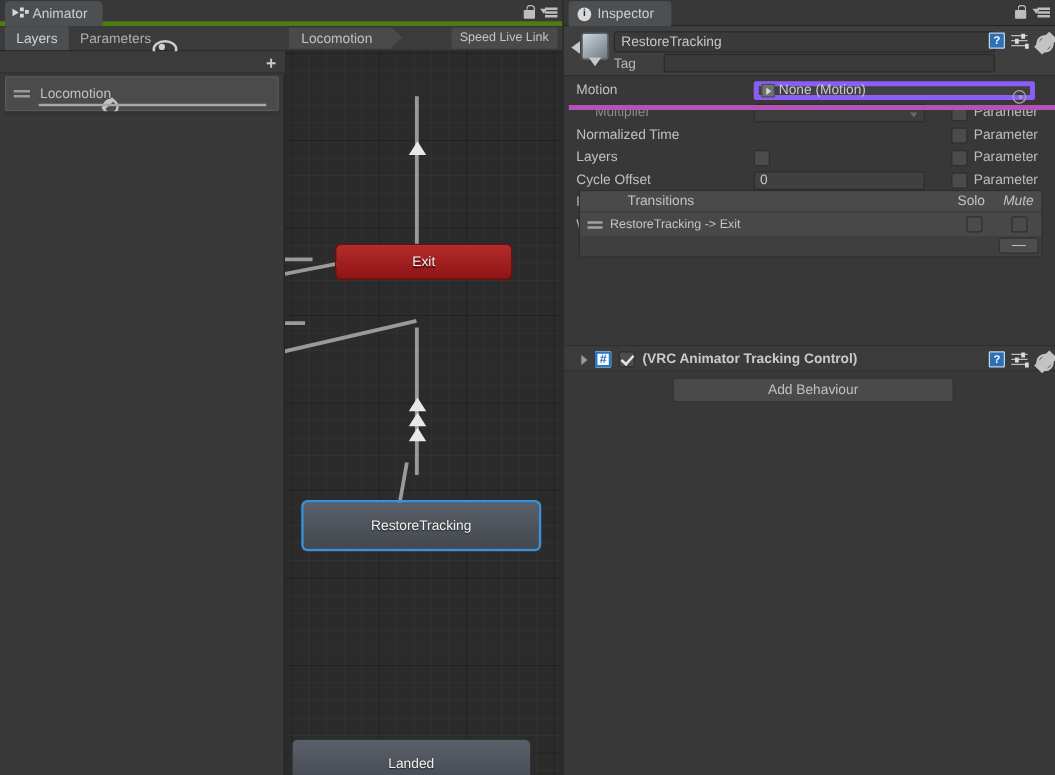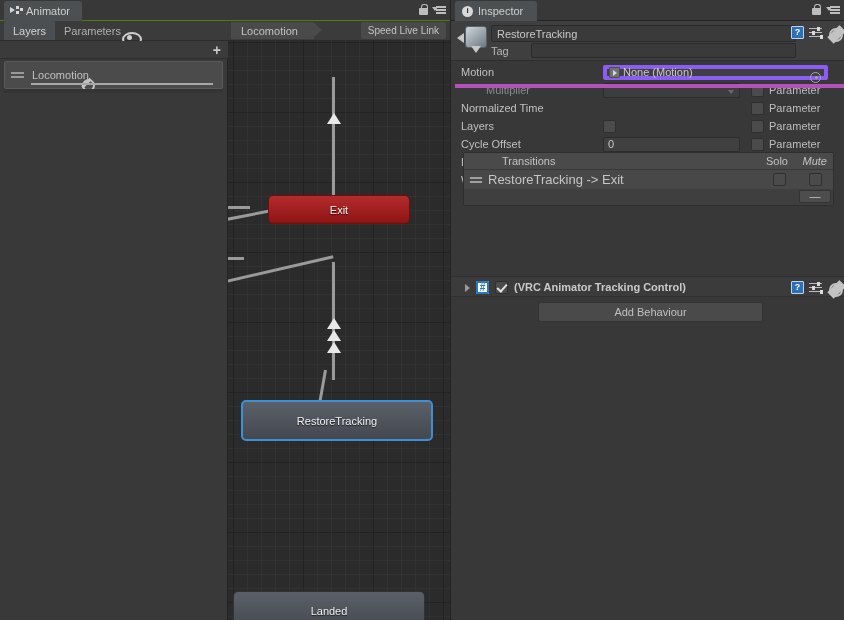--- a/index.html
+++ b/index.html
@@ -13,21 +13,21 @@
   }
   .root { position: relative; width: 844px; height: 620px; }
 
   
   .animator-win {
     position: absolute; left: 0; top: 0; width: 450px; height: 620px;
     background: #393939;
   }
   .anim-tabbar {
     position: absolute; left: 0; top: 0; width: 450px; height: 21px;
-    background: #383838; border-bottom: 1px solid #4d7c0f;
+    background: #383838; border-bottom: 4px solid #4d7c0f;
   }
   .anim-tab {
     position: absolute; left: 4px; top: 1px; height: 20px;
     display: flex; align-items: center; gap: 4px; padding: 0 12px 0 6px;
     background: #4d5052; border-radius: 3px 3px 0 0;
     color: #cfcfcf; font-size: 11px;
   }
   .ic-animator {
     width: 12px; height: 11px; position: relative; display: inline-block;
   }
@@ -200,21 +200,21 @@
     background: #3a3a3a; border: 1px solid #2a2a2a; border-radius: 2px;
   }
 
   .props { position: absolute; left: 0; top: 63px; width: 394px; }
   .prow {
     position: relative; height: 18px; display: flex; align-items: center;
   }
   .plabel {
     position: absolute; left: 10px; color: #c0c0c0; font-size: 11px; white-space: nowrap;
   }
-  .plabel.indent { left: 35px; color: #8a8a8a; }
+  .plabel.indent { left: 25px; color: #8a8a8a; }
   .objfield {
     position: absolute; left: 152px; width: 225px; height: 15px;
     background: #404040; border: 4px solid #8b5cf6; border-radius: 2px;
     display: flex; align-items: center; color: #c9c9c9; font-size: 11px;
   }
   .obj-dot {
     width: 11px; height: 11px; margin-left: 2px; margin-right: 3px;
     background: #6f7175; border: 1px solid #4a4c50; border-radius: 1px;
     position: relative;
   }
@@ -251,21 +251,21 @@
     width: 13px; height: 13px; background: #4b4b4b;
     border: 1px solid #2f2f2f; border-radius: 2px; position: relative;
   }
   .cbox.checked::after {
     content: ""; position: absolute; left: 3px; top: 0px;
     width: 4px; height: 8px; border: solid #e4e4e4;
     border-width: 0 2px 2px 0; transform: rotate(42deg);
   }
   .cbox-pos { position: absolute; left: 152px; }
   .param-group {
-    position: absolute; left: 300px; display: flex; align-items: center; gap: 5px;
+    position: absolute; left: 310px; display: flex; align-items: center; gap: 5px;
   }
   .param-group span { color: #bebebe; font-size: 11px; }
   .motion-highlight {
     position: absolute; left: 455px; top: 84px; width: 389px; height: 4px;
     background: #b452b8; z-index: 8;
   }
 
   
   .trans-box {
     position: absolute; left: 12px; top: 152px; width: 371px;
@@ -283,21 +283,21 @@
     display: flex; align-items: center;
   }
   .trans-grip {
     position: absolute; left: 6px; top: 7px; width: 12px; height: 6px;
   }
   .trans-grip::before, .trans-grip::after {
     content: ""; position: absolute; left: 0; width: 12px; height: 2px; background: #a0a0a0;
   }
   .trans-grip::before { top: 0; }
   .trans-grip::after { top: 4px; }
-  .trans-name { position: absolute; left: 24px; color: #c5c5c5; font-size: 13px; }
+  .trans-name { position: absolute; left: 24px; color: #c5c5c5; font-size: 10px; }
   .trans-solo-cb { position: absolute; right: 47px; top: 3px; }
   .trans-mute-cb { position: absolute; right: 11px; top: 3px; }
   .trans-foot {
     height: 16px; background: #3f3f3f; position: relative;
   }
   .minus-btn {
     position: absolute; right: 2px; top: 1px; width: 32px; height: 13px;
     background: #4d4d4d; border: 1px solid #333; border-radius: 2px;
     display: flex; align-items: center; justify-content: center;
     color: #c7c7c7; font-size: 11px; line-height: 1;

